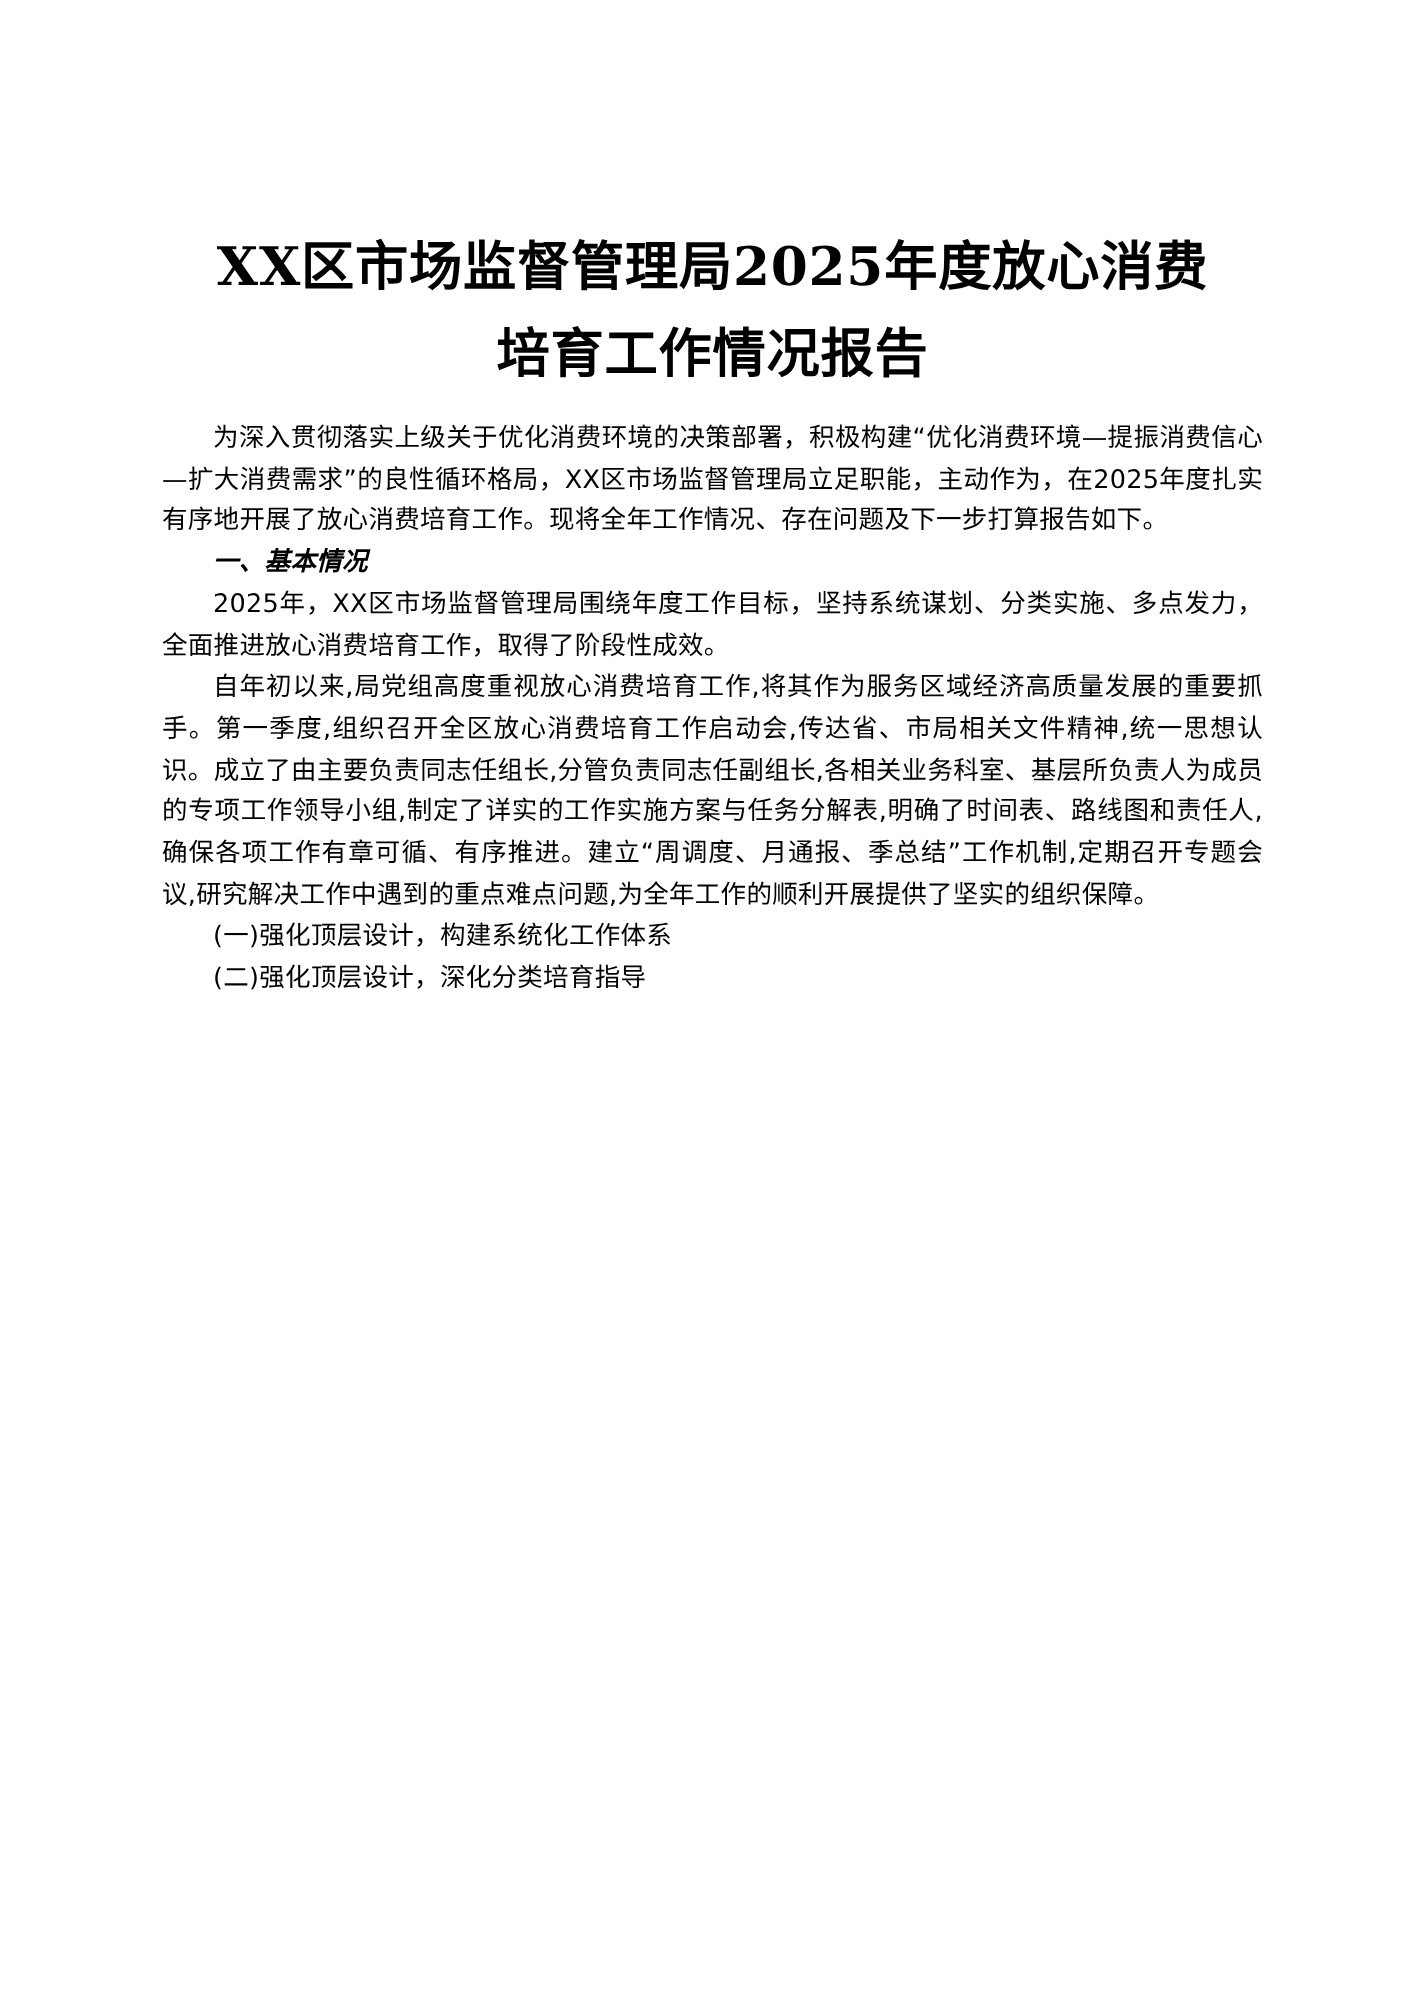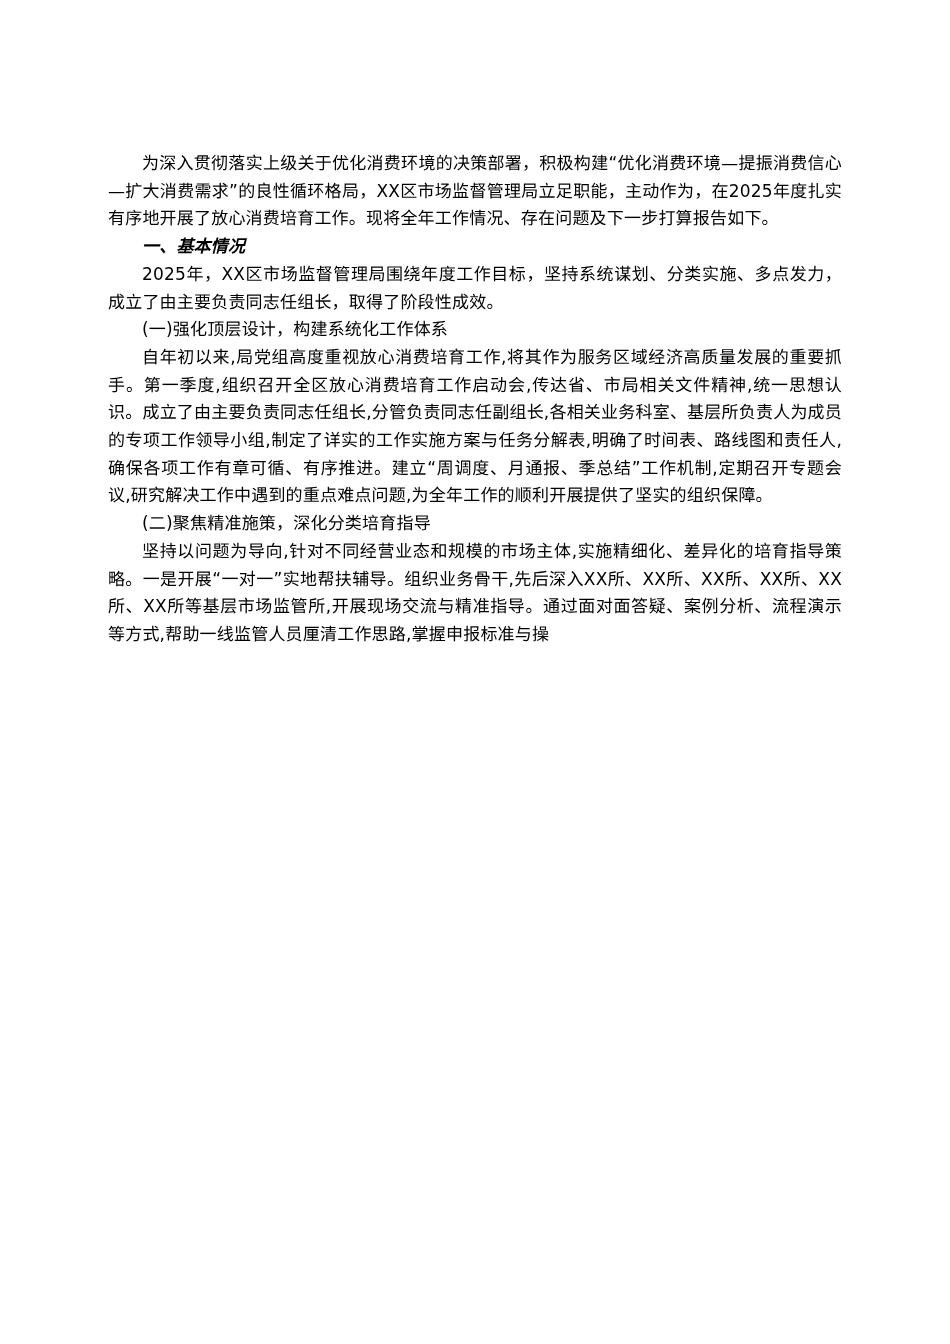--- a/index.html
+++ b/index.html
@@ -46,28 +46,29 @@
   }
   .para.subheading {
     font-weight: normal;
   }
 </style>
 </head>
 <body>
 
 <div class="page">
 
+  <h1 class="doc-title">XX区市场监督管理局2025年度放心消费
+培育工作情况报告</h1>
 
   <p class="para">为深入贯彻落实上级关于优化消费环境的决策部署，积极构建“优化消费环境—提振消费信心—扩大消费需求”的良性循环格局，XX区市场监督管理局立足职能，主动作为，在2025年度扎实有序地开展了放心消费培育工作。现将全年工作情况、存在问题及下一步打算报告如下。</p>
 
   <p class="para heading">一、基本情况</p>
 
-  <p class="para">2025年，XX区市场监督管理局围绕年度工作目标，坚持系统谋划、分类实施、多点发力，成立了由主要负责同志任组长，取得了阶段性成效。</p>
+  <p class="para">2025年，XX区市场监督管理局围绕年度工作目标，坚持系统谋划、分类实施、多点发力，全面推进放心消费培育工作，取得了阶段性成效。</p>
+
+  <p class="para">自年初以来,局党组高度重视放心消费培育工作,将其作为服务区域经济高质量发展的重要抓手。第一季度,组织召开全区放心消费培育工作启动会,传达省、市局相关文件精神,统一思想认识。成立了由主要负责同志任组长,分管负责同志任副组长,各相关业务科室、基层所负责人为成员的专项工作领导小组,制定了详实的工作实施方案与任务分解表,明确了时间表、路线图和责任人,确保各项工作有章可循、有序推进。建立“周调度、月通报、季总结”工作机制,定期召开专题会议,研究解决工作中遇到的重点难点问题,为全年工作的顺利开展提供了坚实的组织保障。</p>
 
   <p class="para subheading">(一)强化顶层设计，构建系统化工作体系</p>
 
-  <p class="para">自年初以来,局党组高度重视放心消费培育工作,将其作为服务区域经济高质量发展的重要抓手。第一季度,组织召开全区放心消费培育工作启动会,传达省、市局相关文件精神,统一思想认识。成立了由主要负责同志任组长,分管负责同志任副组长,各相关业务科室、基层所负责人为成员的专项工作领导小组,制定了详实的工作实施方案与任务分解表,明确了时间表、路线图和责任人,确保各项工作有章可循、有序推进。建立“周调度、月通报、季总结”工作机制,定期召开专题会议,研究解决工作中遇到的重点难点问题,为全年工作的顺利开展提供了坚实的组织保障。</p>
+  <p class="para subheading">(二)强化顶层设计，深化分类培育指导</p>
 
-  <p class="para subheading">(二)聚焦精准施策，深化分类培育指导</p>
-
-  <p class="para">坚持以问题为导向,针对不同经营业态和规模的市场主体,实施精细化、差异化的培育指导策略。一是开展“一对一”实地帮扶辅导。组织业务骨干,先后深入XX所、XX所、XX所、XX所、XX所、XX所等基层市场监管所,开展现场交流与精准指导。通过面对面答疑、案例分析、流程演示等方式,帮助一线监管人员厘清工作思路,掌握申报标准与操</p>
 
 </div>
 
 </body></html>

